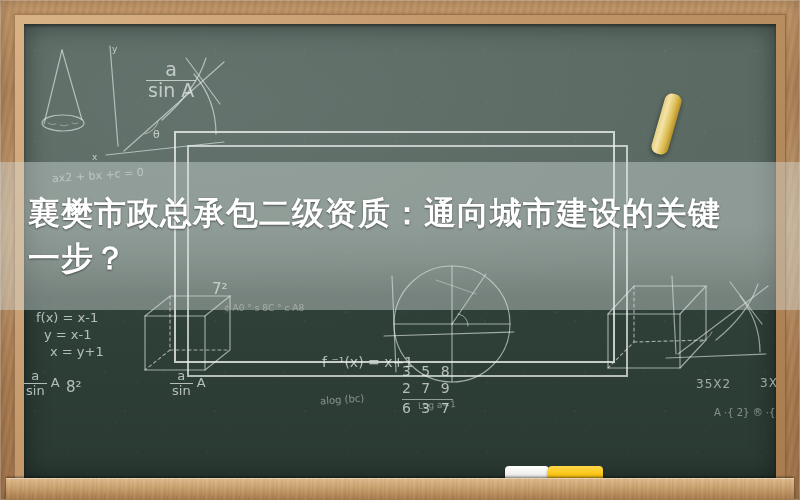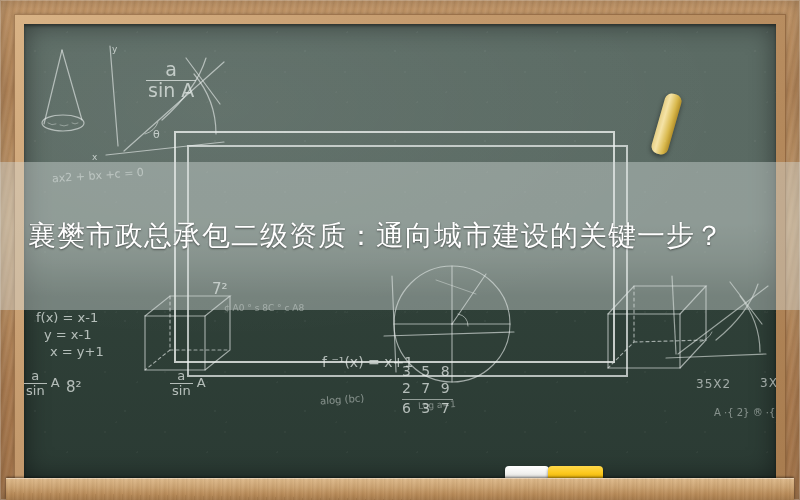--- a/index.html
+++ b/index.html
@@ -143,22 +143,22 @@
     left: 0; right: 0;
     top: 162px; height: 148px;
     display: flex;
     align-items: center;
     padding: 0 26px 0 28px;
     box-sizing: border-box;
   }
   .headline-text {
     color: #ffffff;
     font-family: "DejaVu Sans", "Liberation Sans", sans-serif;
-    font-size: 28px;
-    font-weight: 400;
+    font-size: 32px;
+    font-weight: 700;
     line-height: 1.42;
     letter-spacing: 1px;
     text-shadow: 0 1px 2px rgba(0,0,0,0.45), 0 0 1px rgba(0,0,0,0.3);
     max-width: 720px;
   }
 
   
   .chalk-txt {
     position: absolute;
     color: rgba(233,238,235,0.72);

